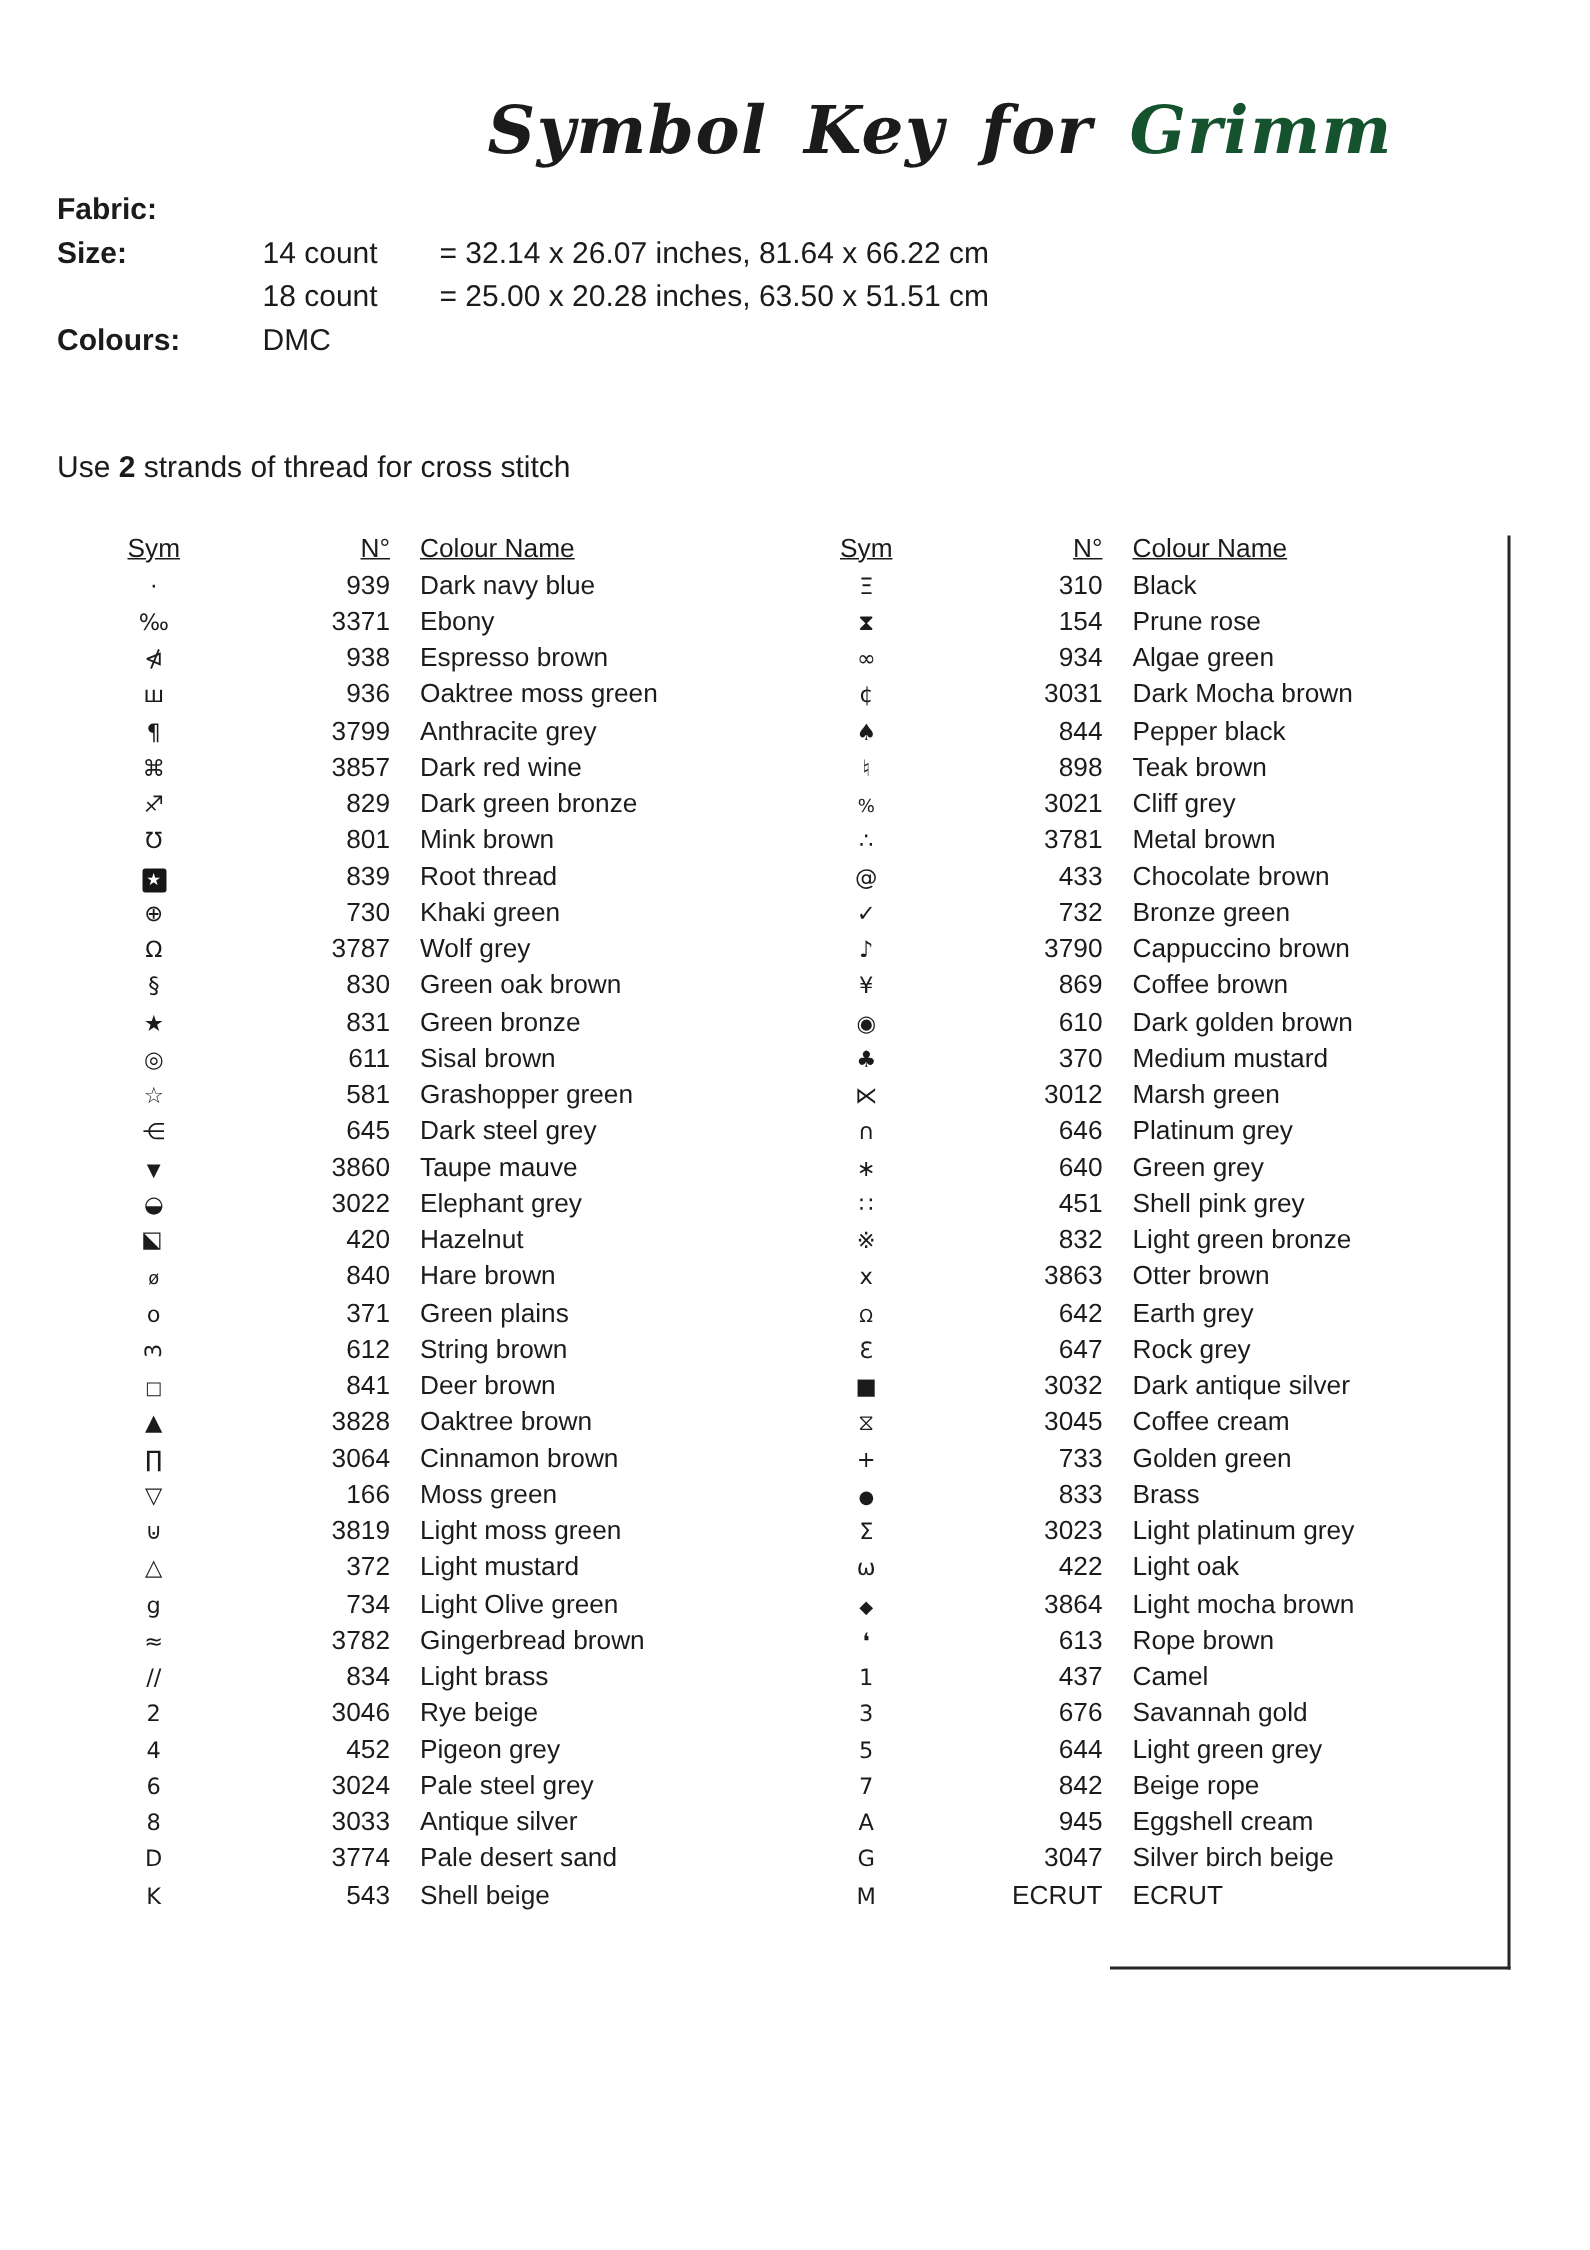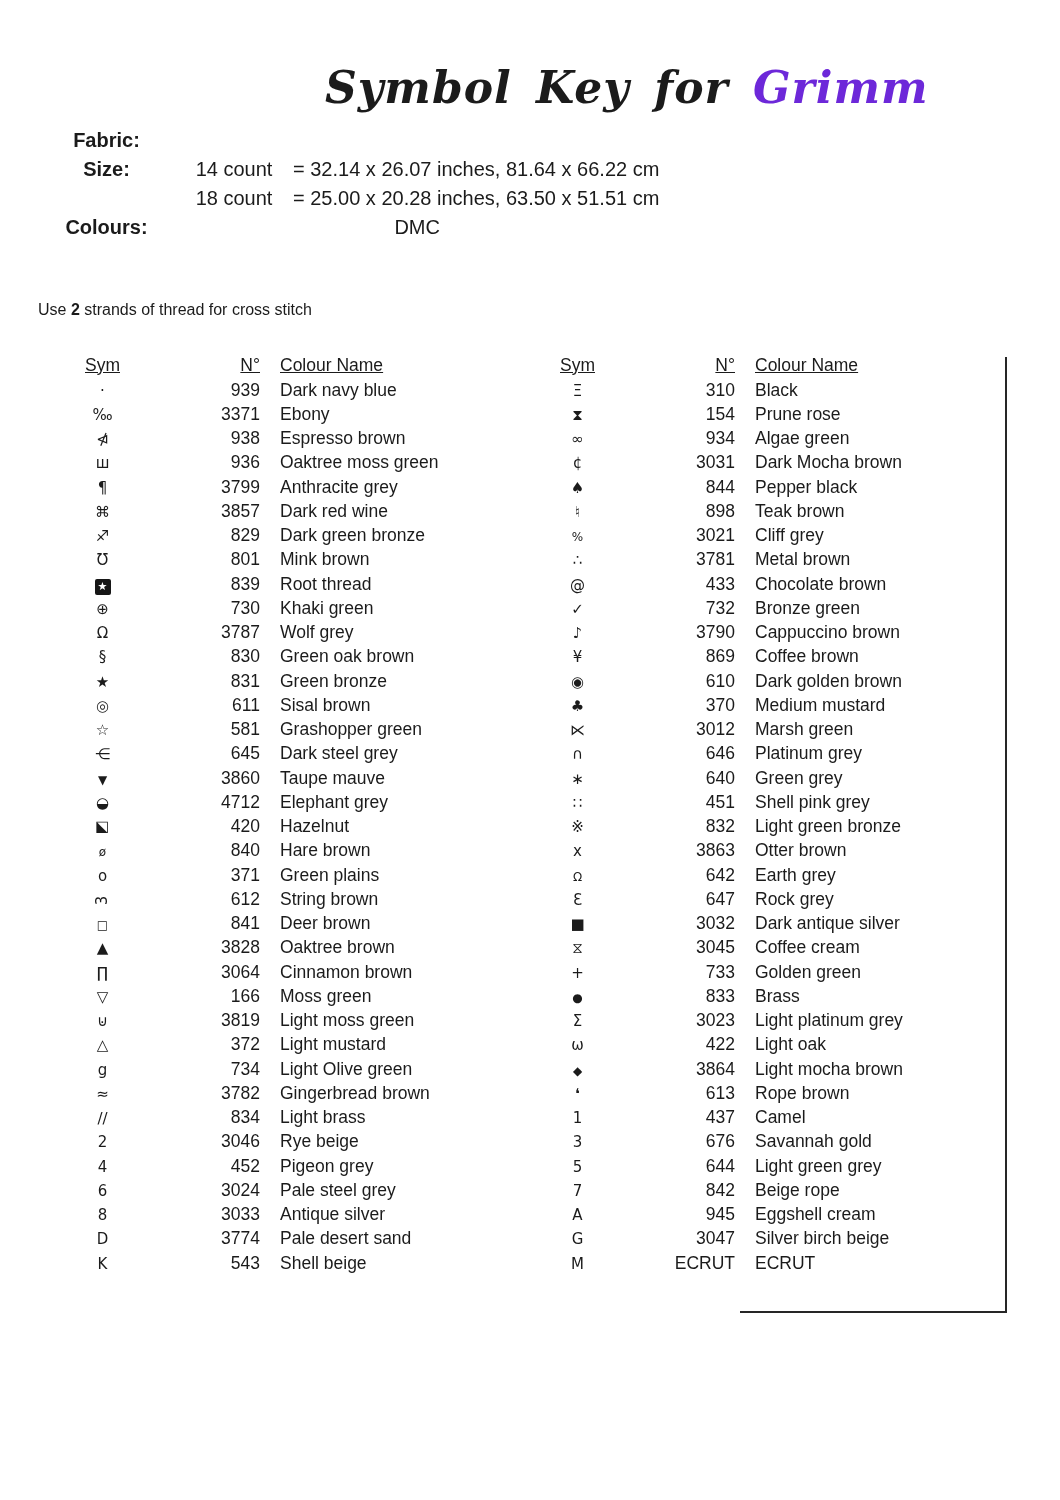--- a/index.html
+++ b/index.html
@@ -3,27 +3,27 @@
 <meta charset="utf-8">
 <style>
   * { margin:0; padding:0; box-sizing:border-box; }
   body { width:1060px; height:1500px; background:#ffffff; font-family:"Liberation Sans", sans-serif; color:#1b1b1b; position:relative; overflow:hidden; }
   .page { position:absolute; inset:0; }
 
   
   .title { position:absolute; top:62px; left:325px; font-family:"DejaVu Serif", serif; font-style:italic; font-weight:bold; font-size:44px; letter-spacing:1px; word-spacing:8px; white-space:nowrap; }
 
   
-  .meta { position:absolute; top:126px; left:38px; font-size:20px;text-align:center; }
+  .meta { position:absolute; top:126px; left:38px; font-size:20px; }
   .mrow { display:grid; grid-template-columns:137px auto; line-height:29px; }
   .mlabel { font-weight:bold; }
   .sizeline { display:inline-grid; grid-template-columns:118px auto; }
 
   
-  .strands { position:absolute; top:301px; left:38px; font-size:16px; }
+  .strands { position:absolute; top:301px; left:38px; font-size:20px; }
 
   
   .tables { position:absolute; top:352px; left:75px; display:flex; }
   .tcol { width:400px; }
   .tcol.right { margin-left:75px; }
   .trow { display:grid; grid-template-columns:55px 130px 215px; height:24.25px; align-items:center; font-size:17.5px; }
   .trow.thead { height:26px; }
   .hdr { text-decoration:underline; }
   .cell.sym { text-align:center; }
   .cell.num { text-align:right; }
@@ -37,21 +37,21 @@
 
   
   .vrule { position:absolute; left:1005px; top:357px; width:2px; height:956px; background:#262626; }
   .hrule { position:absolute; left:740px; top:1311px; width:267px; height:2px; background:#262626; }
 </style>
 </head>
 <body>
 
 <div class="page">
 
-  <div class="title"><span>Symbol Key for</span> <span style="color: #6d28d9;">Grimm</span></div>
+  <div class="title"><span>Symbol Key for</span> <span style="color: #14532d;">Grimm</span></div>
 
   <div class="meta">
     <div class="mrow">
       <span class="mlabel">Fabric:</span>
     </div>
     <div class="mrow">
       <span class="mlabel">Size:</span>
       <span class="mval sizeline">
         <span>14 count</span>
         <span>= 32.14 x 26.07 inches, 81.64 x 66.22 cm</span>
@@ -160,21 +160,21 @@
             <span class="cell num">645</span>
             <span class="cell name">Dark steel grey</span>
           </div>
           <div class="trow">
             <span class="cell sym"><span class="glyph sm">▼</span></span>
             <span class="cell num">3860</span>
             <span class="cell name">Taupe mauve</span>
           </div>
           <div class="trow">
             <span class="cell sym"><span class="glyph">◒</span></span>
-            <span class="cell num">4712</span>
+            <span class="cell num">3022</span>
             <span class="cell name">Elephant grey</span>
           </div>
           <div class="trow">
             <span class="cell sym"><span class="glyph rot90">◪</span></span>
             <span class="cell num">420</span>
             <span class="cell name">Hazelnut</span>
           </div>
           <div class="trow">
             <span class="cell sym"><span class="glyph sm">ø</span></span>
             <span class="cell num">840</span>

